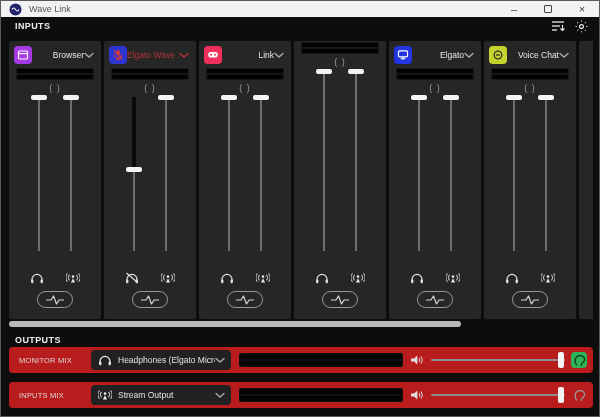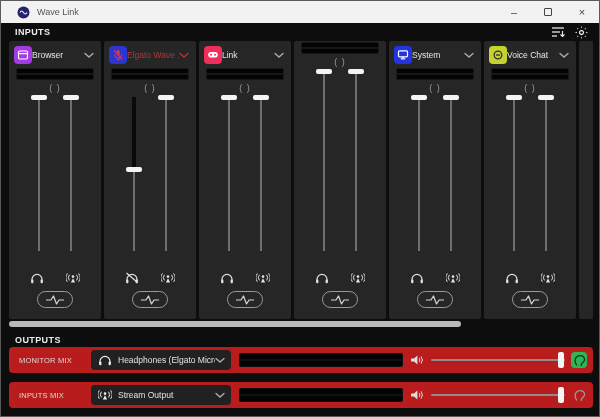--- a/index.html
+++ b/index.html
@@ -1,40 +1,40 @@
 <!DOCTYPE html>
 <html><head>
 <meta charset="utf-8">
 <style>
   * { margin:0; padding:0; box-sizing:border-box; }
   body { background:#3a3a3a; font-family:"Liberation Sans", sans-serif; }
   .window { position:relative; width:600px; height:417px; background:#0d0d0d; border:1px solid #5a5a5a; overflow:hidden; }
 
   
-  .titlebar { height:22px; background:#f2f2f2; display:flex; align-items:center; padding-left:16px; }
+  .titlebar { height:16px; background:#f2f2f2; display:flex; align-items:center; padding-left:8px; }
   .titlebar .logo { width:13px; height:13px; margin-right:7px; }
   .titlebar .title { font-size:9px; color:#555; flex:1; }
   .win-controls { display:flex; height:100%; }
   .win-btn { width:34px; height:100%; display:flex; align-items:center; justify-content:center; font-size:11px; color:#444; cursor:default; }
   .maxi-glyph { width:8px; height:8px; border:1px solid #444; border-radius:1px; }
 
   
   .inputs-header { height:18px; display:flex; align-items:center; padding:0 10px 0 14px; }
   .section-label { font-size:9px; font-weight:bold; color:#ececec; letter-spacing:.4px; }
   .header-spacer { flex:1; }
   .hdr-icon { width:16px; height:14px; margin-left:7px; display:flex; align-items:center; justify-content:center; color:#e8e8e8; }
 
   
   .channels { position:absolute; left:0; top:40px; height:278px; width:100%; display:flex; padding-left:8px; }
   .strip { width:92px; height:278px; background:#262626; border-radius:2px; margin-right:3px; display:flex; flex-direction:column; flex-shrink:0; }
   .strip-partial { width:14px; height:278px; background:#262626; border-radius:2px 0 0 2px; flex-shrink:0; }
 
   .strip-head { height:24px; display:flex; align-items:center; padding:0 5px; margin-top:2px; }
   .src-icon { width:18px; height:18px; border-radius:4px; display:flex; align-items:center; justify-content:center; flex-shrink:0; }
-  .src-name { flex:1; text-align:left; font-size:8.5px; color:#e6e6e6; white-space:nowrap; overflow:hidden; max-width:52px; }
+  .src-name { flex:1; text-align:right; font-size:8.5px; color:#e6e6e6; white-space:nowrap; overflow:hidden; max-width:52px; }
   .chev { width:10px; height:7px; color:#aaa; flex-shrink:0; }
 
   .meter-h { height:12px; margin:1px 7px 0 7px; background:#171717; border-radius:2px; padding:1px 1px; display:flex; flex-direction:column; justify-content:space-between; }
   .meter-h .bar { height:4px; background:#030303; border-radius:1px; }
 
   .link-row { height:15px; display:flex; align-items:center; justify-content:center; color:#9a9a9a; font-size:9px; letter-spacing:1px; }
 
   .faders { flex:1; display:flex; justify-content:center; gap:16px; padding:0 0 14px 0; }
   .fader { position:relative; width:16px; }
   .fader .track { position:absolute; left:7px; top:2px; bottom:0; width:2px; background:#6e6e6e; }
@@ -372,21 +372,21 @@
         </div>
     </div>
 
     <div class="strip">
       <div class="strip-head">
         <span class="src-icon" style="background: rgb(35, 52, 224);">
             <svg width="12" height="12" viewBox="0 0 12 12">
               <use href="#i-monitor"></use>
             </svg>
           </span>
-        <span class="src-name">System</span>
+        <span class="src-name">Elgato</span>
         <svg class="chev" viewBox="0 0 10 7">
             <use href="#i-chev"></use>
           </svg>
       </div>
       <div class="meter-h">
           <div class="bar"></div>
           <div class="bar"></div>
         </div>
       <div class="link-row">( )</div>
       <div class="faders">

